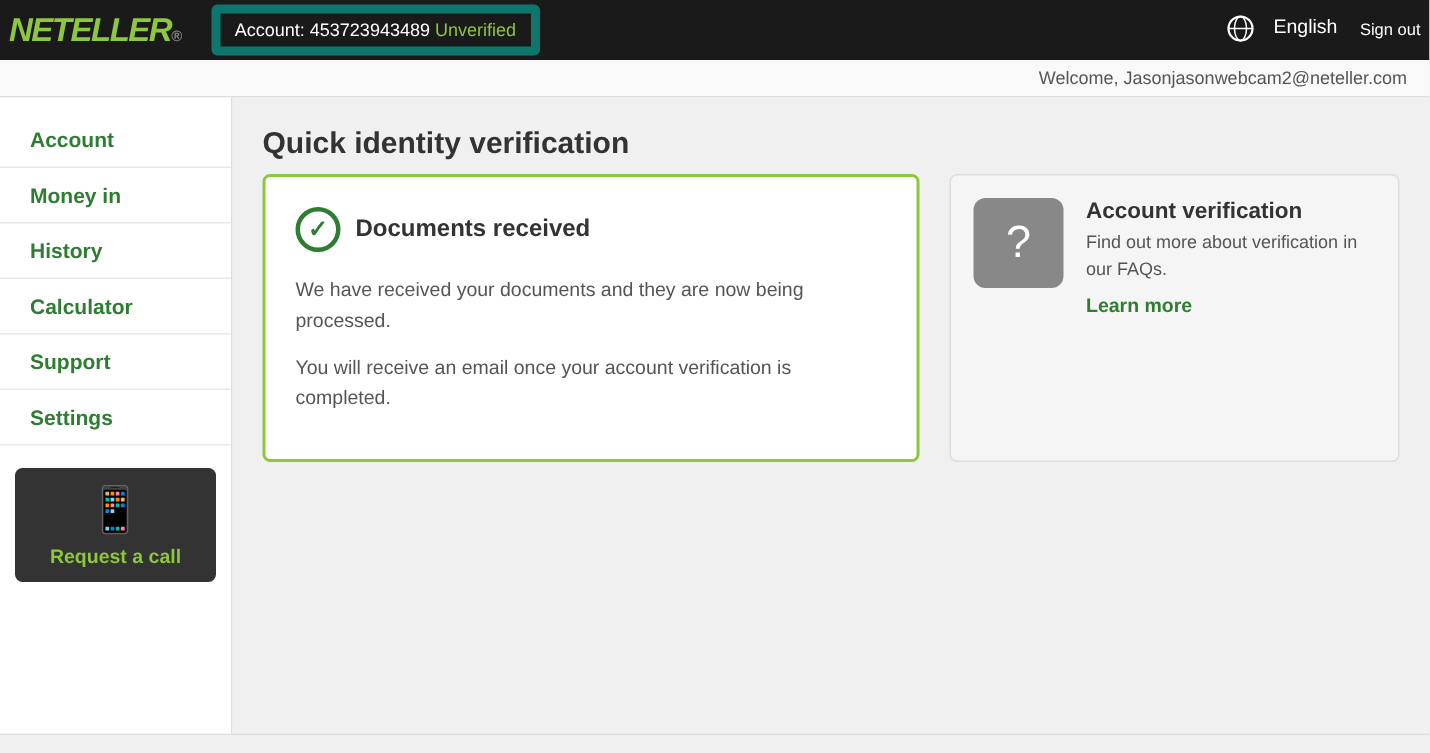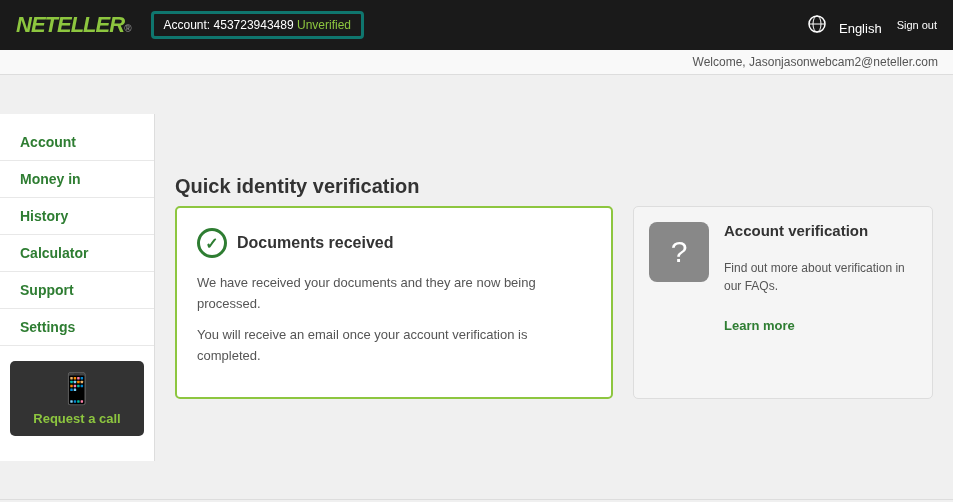--- a/index.html
+++ b/index.html
@@ -1,54 +1,54 @@
 <!DOCTYPE html>
 <html><head>
   <meta charset="utf-8">
   <style>
     * { margin: 0; padding: 0; box-sizing: border-box; }
     body { font-family: Arial, sans-serif; font-size: 13px; background: #f0f0f0; color: #333; }
 
     
     #header {
       background: #1a1a1a;
-      height: 50px;
-      display: flex;
-      align-items: center;
-      padding: 0 16px;
+      height: 40px;
+      display: flex;
+      align-items: center;
+      padding: 0 6px;
       gap: 10px;
     }
     #logo {
       color: #fff;
       font-size: 22px;
       font-weight: bold;
       letter-spacing: -1px;
       margin-right: 10px;
       font-style: italic;
     }
     #logo span { color: #8dc63f; }
     .header-badge {
-      border: 3px solid #0f766e;
+      border: 6px solid #0f766e;
       border-radius: 4px;
       padding: 4px 10px;
       color: #fff;
       font-size: 12px;
       background: transparent;
     }
     .header-badge .unverified { color: #8dc63f; }
     .header-badge .balance { color: #8dc63f; }
     .header-spacer { flex: 1; }
     .header-right {
       display: flex;
       align-items: center;
       gap: 15px;
     }
     .language-btn {
       display: flex;
-      align-items: flex-end;
+      align-items: flex-start;
       gap: 13px;
       color: #fff;
       font-size: 13px;
       cursor: pointer;
     }
     .sign-out-btn {
       color: #fff;
       font-size: 11px;
       text-decoration: none;
       cursor: pointer;
@@ -63,21 +63,20 @@
       padding: 5px 15px;
       font-size: 12px;
     }
     .welcome-text { color: #555; }
     .user-email { color: #555; }
 
     
     #layout {
       display: flex;
       min-height: calc(502px - 50px - 28px);
-      align-items: center;
     }
 
     
     #sidebar {
       width: 155px;
       background: #fff;
       border-right: 1px solid #ddd;
       padding: 10px 0;
       flex-shrink: 0;
     }
@@ -186,27 +185,27 @@
       justify-content: center;
       flex-shrink: 0;
       font-size: 30px;
       color: #fff;
     }
     .verify-content {}
     .verify-title {
       font-size: 15px;
       font-weight: bold;
       color: #333;
-      margin-bottom: 20px;
+      margin-bottom: 3px;
     }
     .verify-desc {
       font-size: 12px;
       color: #555;
       line-height: 1.5;
-      margin-bottom: 23px;
+      margin-bottom: 8px;
     }
     .learn-more {
       color: #2e7d32;
       font-weight: bold;
       font-size: 13px;
       cursor: pointer;
     }
 
     
     #footer {

